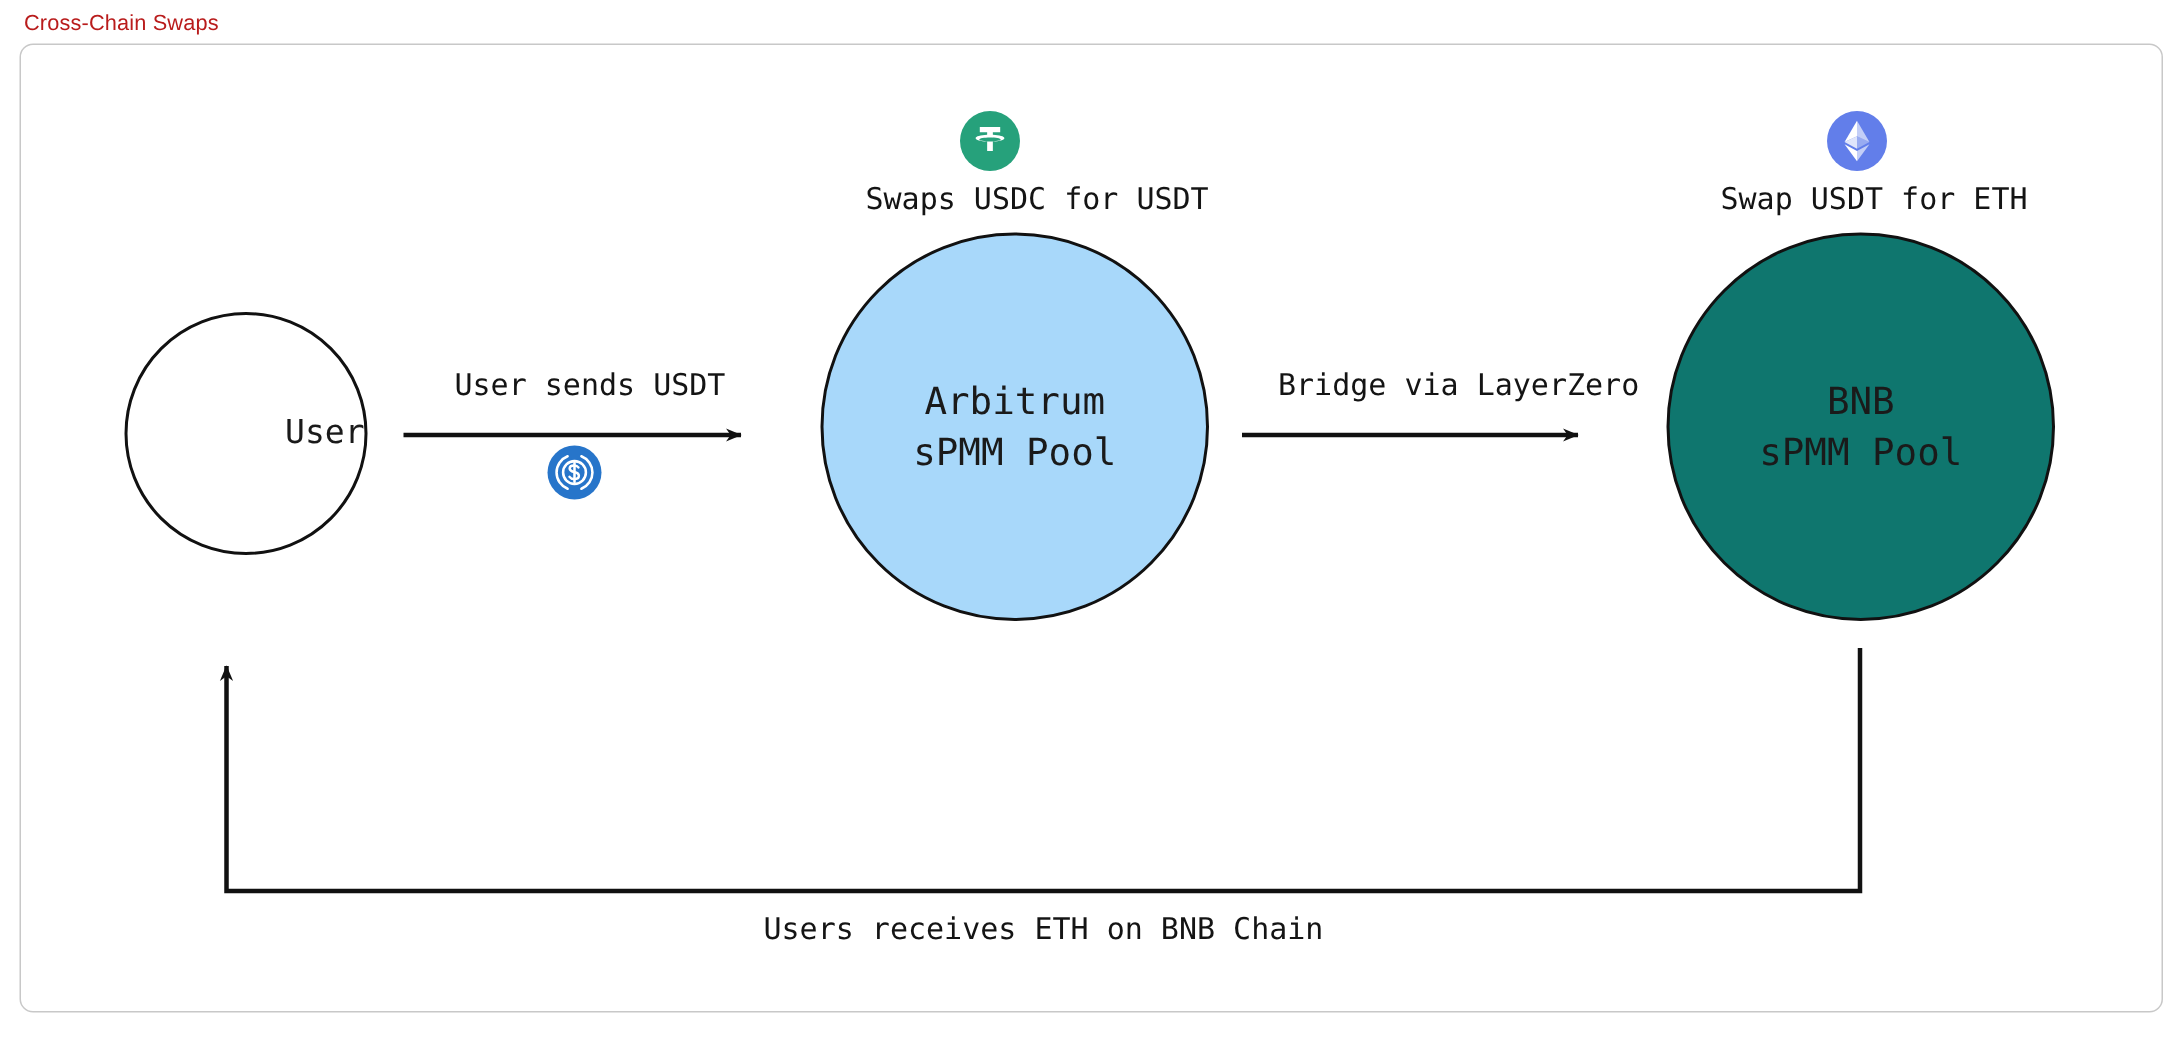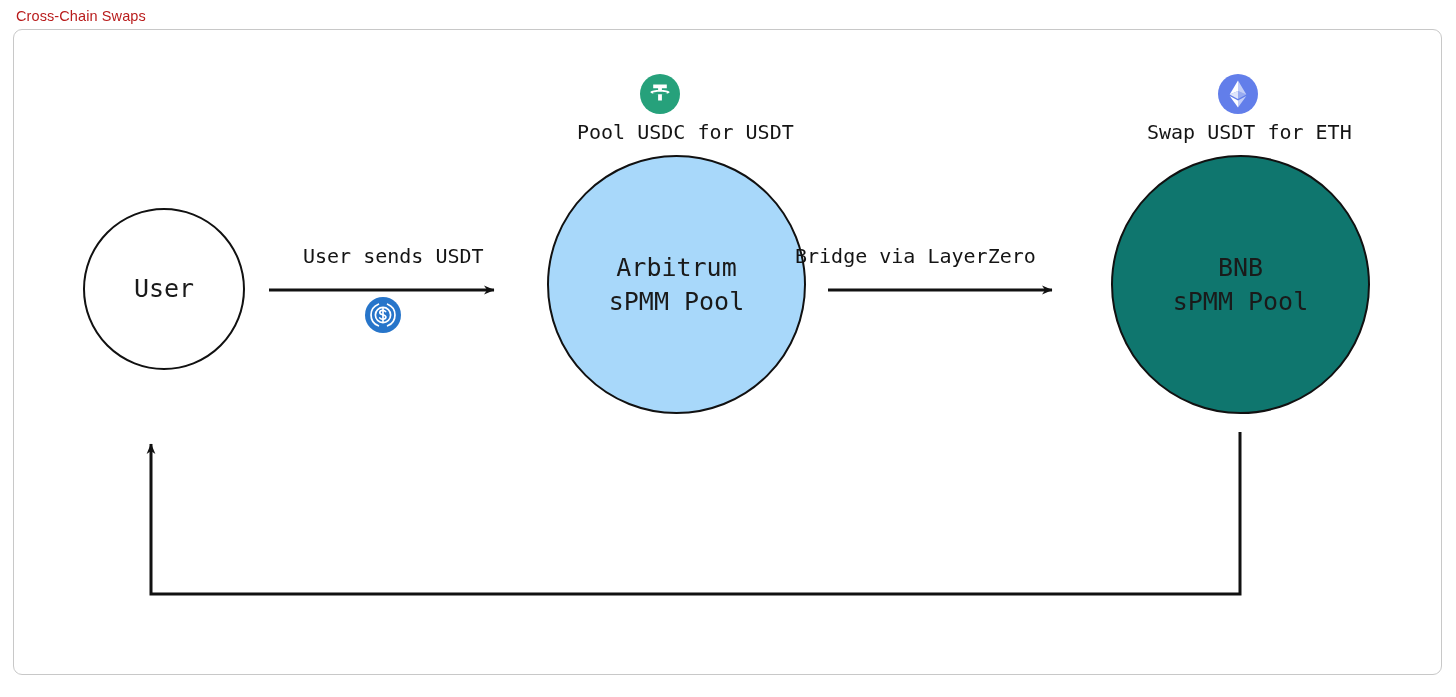--- a/index.html
+++ b/index.html
@@ -58,21 +58,22 @@
     font-family: "DejaVu Sans Mono", "Liberation Mono", monospace;
     color: #1a1a1a;
     line-height: 1.34;
   }
   #node-user {
     left: 83px;
     top: 208px;
     width: 162px;
     height: 162px;
     background: #ffffff;
-    font-size: 25px;
+    font-size: 22px;
+    justify-content: flex-end;
   }
   #node-arbitrum {
     left: 547px;
     top: 155px;
     width: 259px;
     height: 259px;
     background: #a8d8fa;
     font-size: 25px;
   }
   #node-bnb {
@@ -89,21 +90,21 @@
     position: absolute;
     font-family: "DejaVu Sans Mono", "Liberation Mono", monospace;
     font-size: 20px;
     color: #141414;
     white-space: nowrap;
     text-align: center;
   }
   #label-swap-usdc-usdt { left: 577px; top: 120px; }
   #label-swap-usdt-eth  { left: 1147px; top: 120px; }
   #label-user-sends-usdc { left: 303px; top: 244px; }
-  #label-bridge-layerzero { left: 795px; top: 244px; }
+  #label-bridge-layerzero { left: 852px; top: 244px; }
   #label-users-receives-eth { left: 509px; top: 607px; }
 
   .token-icon {
     position: absolute;
     width: 40px;
     height: 40px;
     border-radius: 50%;
   }
   #icon-usdt { left: 640px; top: 74px; background: #26a17b; }
   #icon-eth  { left: 1218px; top: 74px; background: #627eea; }
@@ -181,18 +182,19 @@
   <div class="token-icon" id="icon-usdc">
     <svg viewBox="0 0 36 36" xmlns="http://www.w3.org/2000/svg">
       <path fill="none" stroke="#ffffff" stroke-width="1.7" stroke-linecap="round" d="M13.4 28.8a11.6 11.6 0 0 1 0-21.6"></path>
       <path fill="none" stroke="#ffffff" stroke-width="1.7" stroke-linecap="round" d="M22.6 7.2a11.6 11.6 0 0 1 0 21.6"></path>
       <circle cx="18" cy="18" r="7.6" fill="none" stroke="#ffffff" stroke-width="1.7"></circle>
       <path fill="none" stroke="#ffffff" stroke-width="1.7" stroke-linecap="round" d="M18 11.6v12.8"></path>
       <path fill="none" stroke="#ffffff" stroke-width="1.7" stroke-linecap="round" d="M20.6 14.6c-.6-.9-1.6-1.3-2.9-1.3-1.7 0-2.9.8-2.9 2.1 0 1.2.9 1.8 2.9 2.3 2.2.5 3.2 1.1 3.2 2.4 0 1.4-1.3 2.2-3.1 2.2-1.4 0-2.5-.5-3.1-1.4"></path>
     </svg>
   </div>
 
-  <div class="edge-label" id="label-swap-usdc-usdt">Pool USDC for USDT</div>
+  <div class="edge-label" id="label-swap-usdc-usdt">Swaps USDC for USDT</div>
   <div class="edge-label" id="label-swap-usdt-eth">Swap USDT for ETH</div>
   <div class="edge-label" id="label-user-sends-usdc">User sends USDT</div>
   <div class="edge-label" id="label-bridge-layerzero">Bridge via LayerZero</div>
+  <div class="edge-label" id="label-users-receives-eth">Users receives ETH on BNB Chain</div>
 
 </div>
 
 </body></html>

